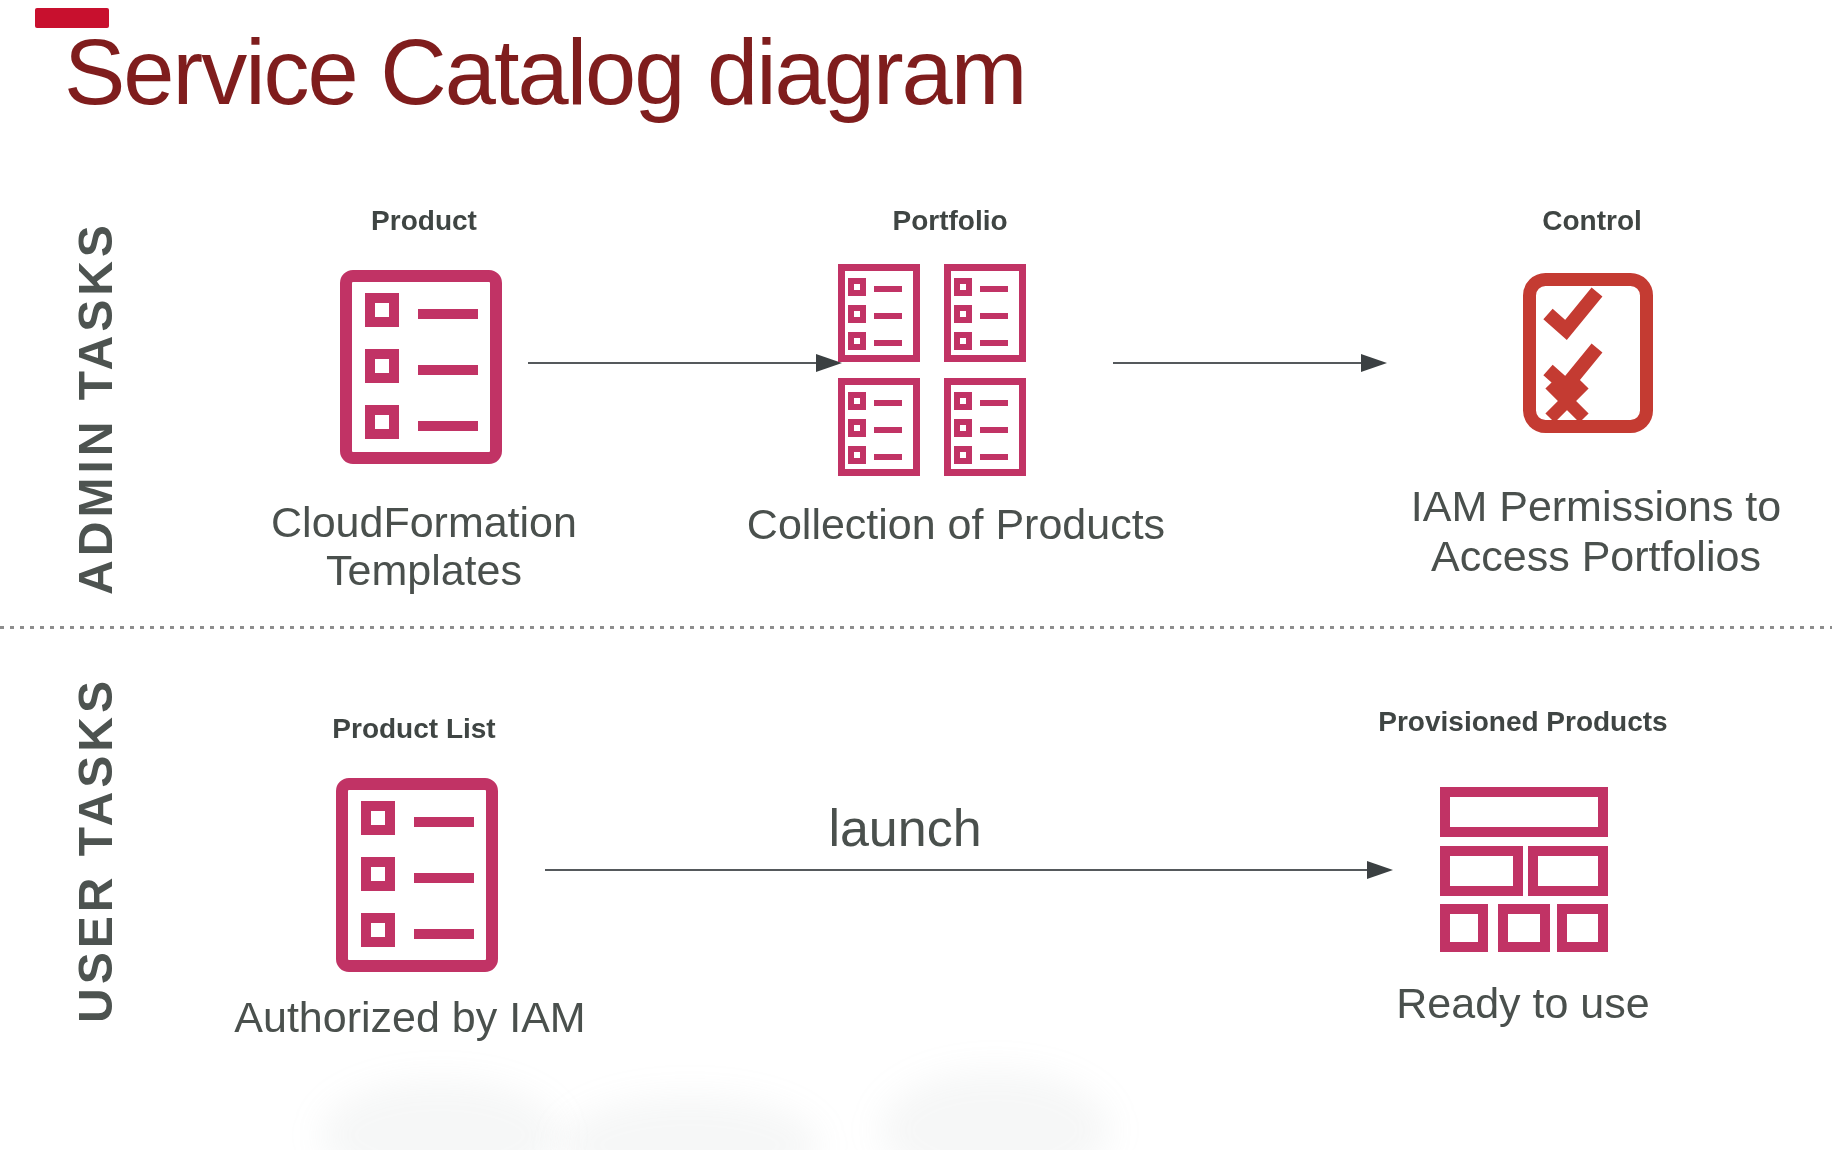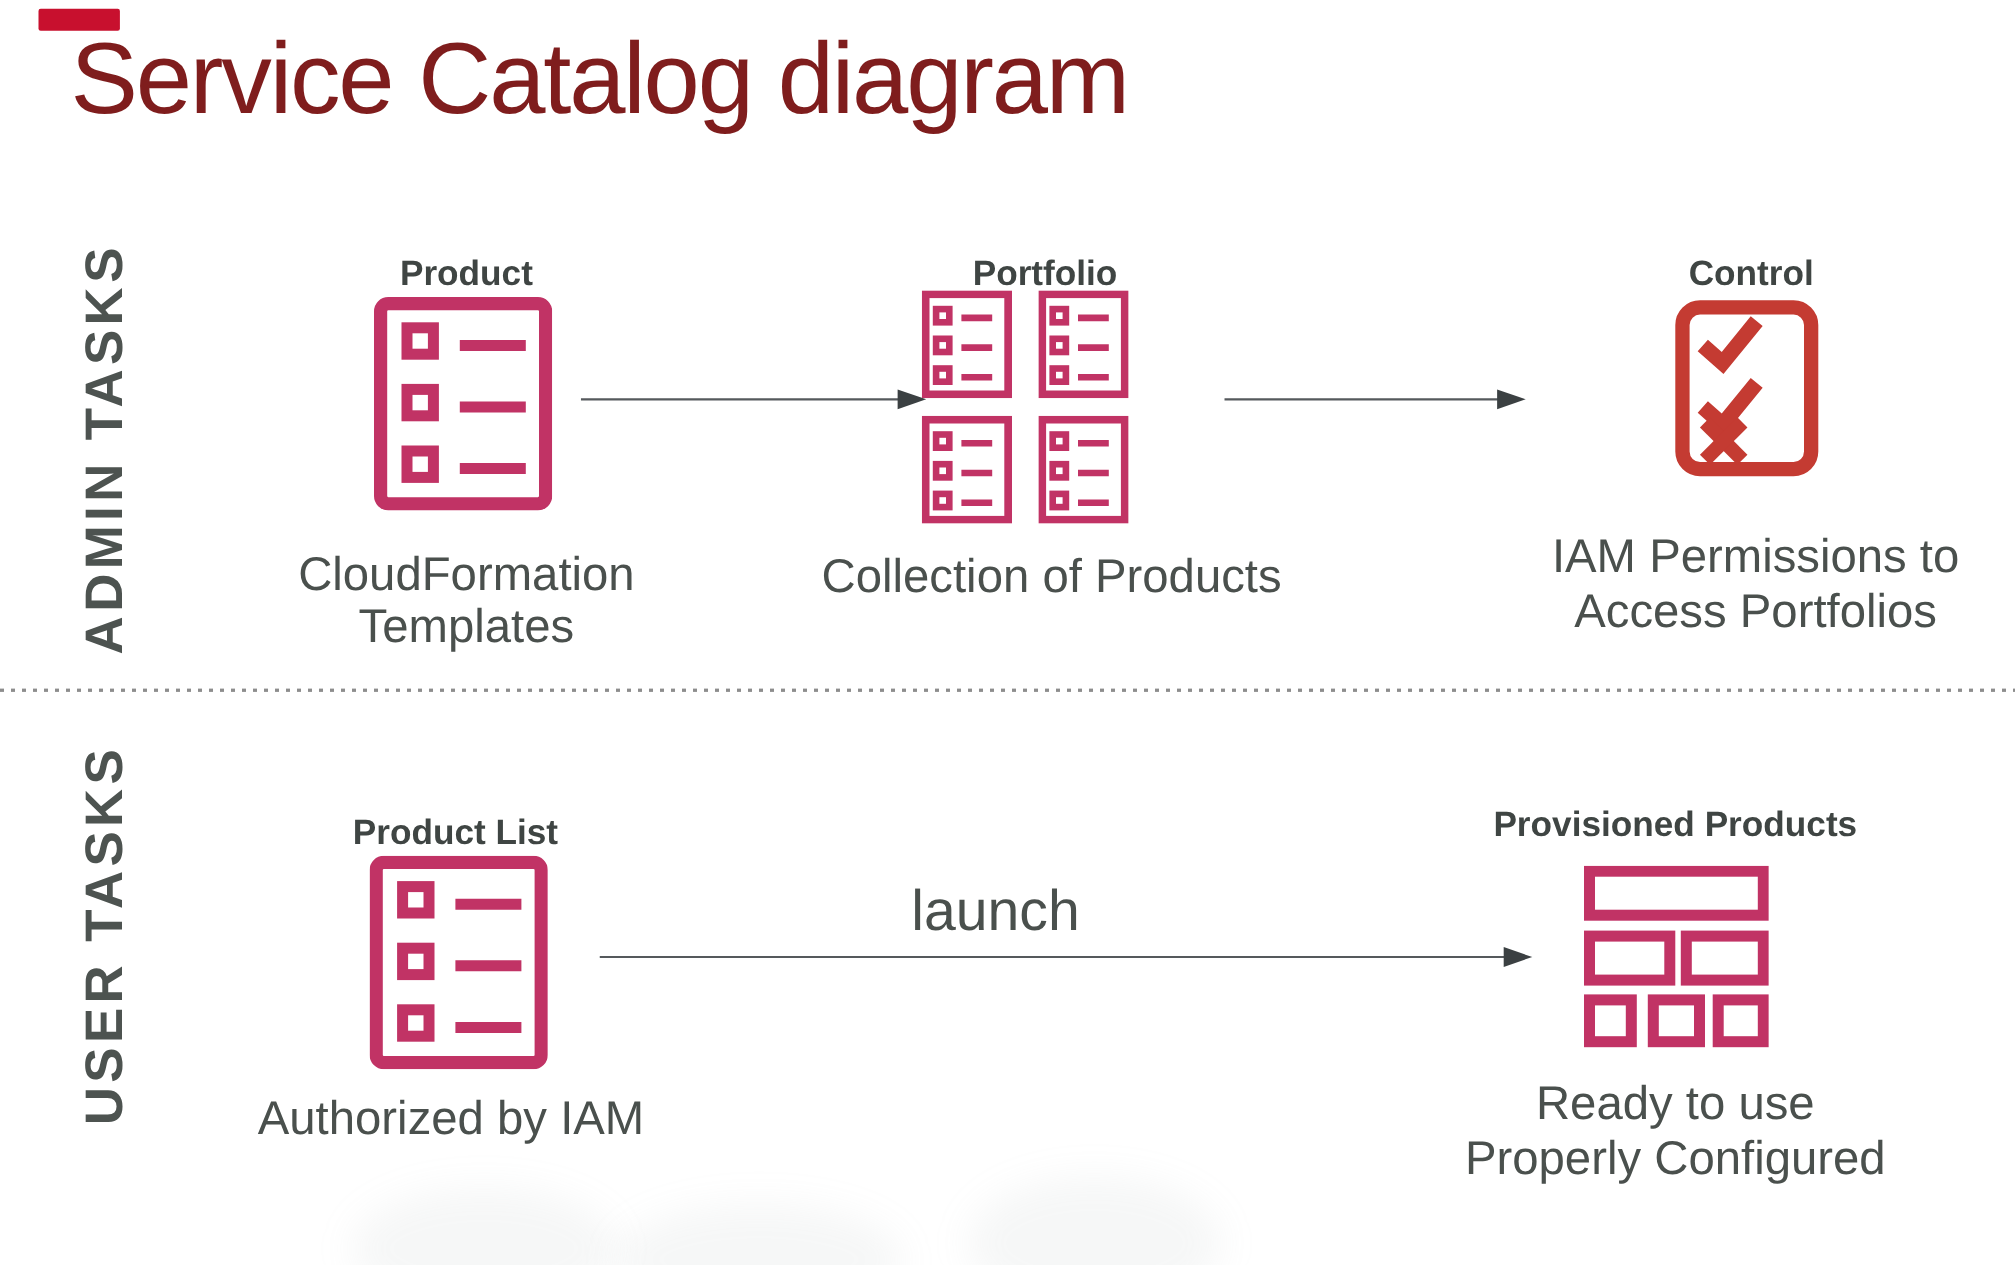--- a/index.html
+++ b/index.html
@@ -28,21 +28,21 @@
     left:35px;top:8px;width:74px;height:20px;background:var(--marker-red);border-radius:2px;
   }
   .side-label{
     width:420px;height:50px;line-height:50px;text-align:center;
     transform:rotate(-90deg);
     font-weight:bold;font-size:48px;letter-spacing:4px;color:#4d5350;white-space:nowrap;
   }
   .side-label.admin{left:-114px;top:383px;}
   .side-label.user{left:-114px;top:825px;}
   .node-title{
-    width:500px;text-align:center;font-weight:bold;font-size:32px;color:var(--ink-bold);white-space:nowrap;margin-top:25px;
+    width:500px;text-align:center;font-weight:bold;font-size:28px;color:var(--ink-bold);white-space:nowrap;
   }
   .caption{
     width:520px;text-align:center;font-size:43px;color:var(--ink);line-height:48px;
   }
   .caption.wide{line-height:50px;}
   .magenta{color:var(--magenta);}
   .redc{color:var(--red);}
   .icon svg{display:block;}
   .portfolio-cluster{
     display:grid;grid-template-columns:82px 82px;grid-template-rows:98px 98px;
@@ -187,14 +187,13 @@
     <rect x="5" y="5" width="158" height="40" stroke-width="10"></rect>
     <rect x="5" y="64" width="73" height="40" stroke-width="10"></rect>
     <rect x="93" y="64" width="70" height="40" stroke-width="10"></rect>
     <rect x="5" y="122" width="38" height="38" stroke-width="10"></rect>
     <rect x="63" y="122" width="42" height="38" stroke-width="10"></rect>
     <rect x="122" y="122" width="41" height="38" stroke-width="10"></rect>
   </svg>
 </div>
 <div class="abs caption wide" style="left:1263px;top:978px;">
   <div>Ready to use</div>
-  <div>Properly Configured</div>
 </div>
 
 </body></html>

